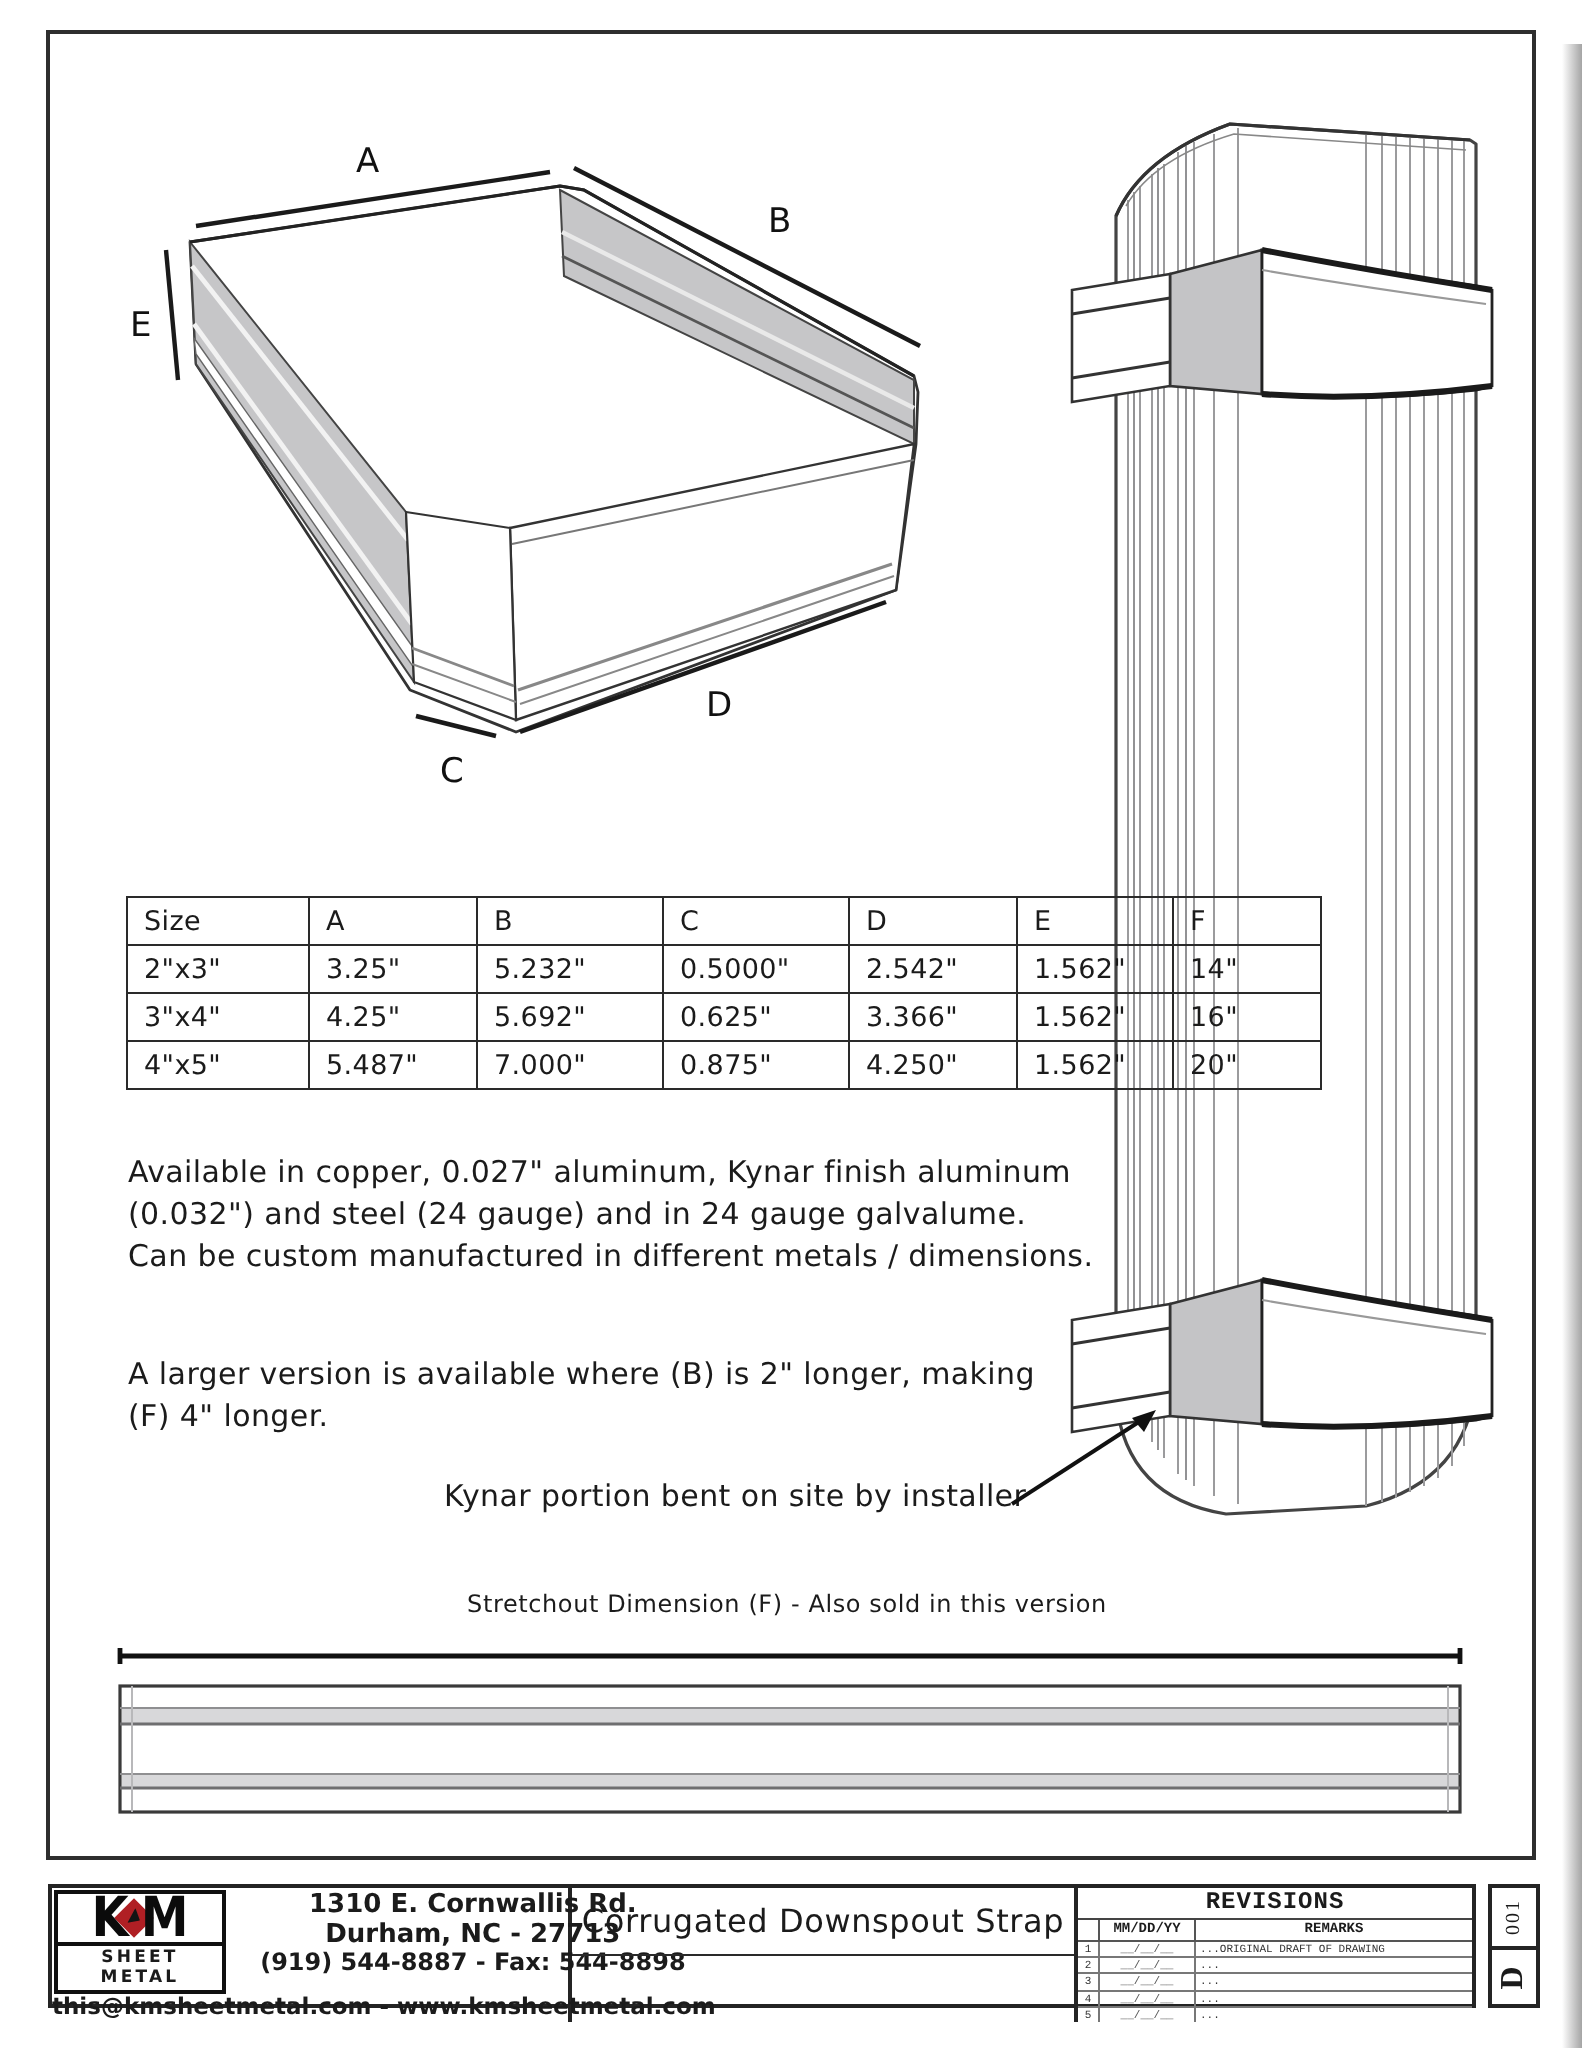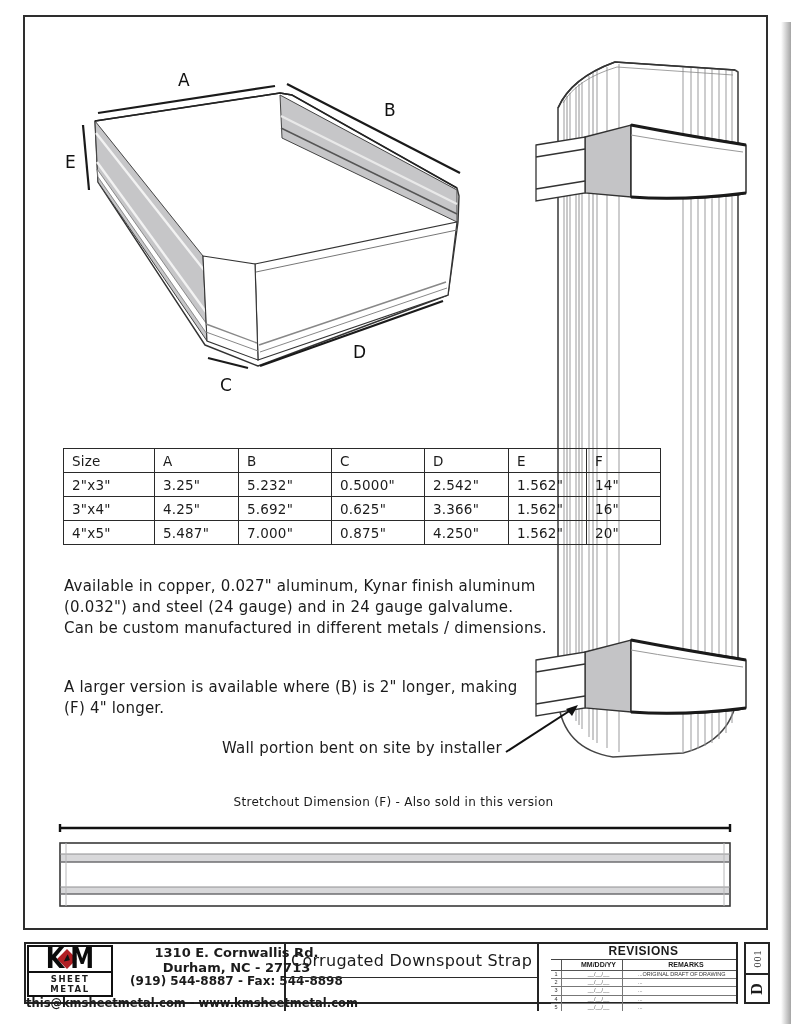--- a/index.html
+++ b/index.html
@@ -45,24 +45,24 @@
     letter-spacing:1.6px;text-align:center;padding:1px 10px;}
   .addr{flex:1;text-align:center;padding-top:1px;white-space:nowrap;}
   .addr .a1,.addr .a2{font-weight:bold;font-size:13px;line-height:15px;}
   .addr .a3{font-weight:bold;font-size:12px;line-height:13px;}
   .company-web{font-weight:bold;font-size:11.5px;text-align:center;line-height:13px;
     white-space:nowrap;}
   .titlecell{display:grid;grid-template-rows:34px 1fr;}
   .dtitle{border-bottom:1.6px solid #2a2a2a;display:flex;align-items:center;
     justify-content:center;font-size:16px;letter-spacing:.3px;white-space:nowrap;}
   
-  .rev{display:flex;flex-direction:column;font-family:Liberation Sans, sans-serif;margin-left:12px;}
+  .rev{display:flex;flex-direction:column;font-family:Liberation Mono, monospace;}
   .rev-title{height:15px;text-align:center;font-size:12px;font-weight:bold;
     border-bottom:1px solid #444;letter-spacing:.5px;}
-  .rev-head,.rev-row{display:grid;grid-template-columns:11px 48px 1fr;gap:13px;}
+  .rev-head,.rev-row{display:grid;grid-template-columns:11px 48px 1fr;}
   .rev-head{height:10px;border-bottom:1px solid #555;font-weight:bold;font-size:7px;}
   .rev-head div{text-align:center;border-right:1px solid #555;line-height:10px;}
   .rev-head div:last-child{border-right:none;}
   .rev-row{flex:1;border-bottom:1px solid #777;font-size:5.5px;color:#333;}
   .rev-row:last-child{border-bottom:none;}
   .rev-row div{border-right:1px solid #777;line-height:7px;overflow:hidden;white-space:nowrap;}
   .rev-row div:last-child{border-right:none;padding-left:2px;}
   .rev-num{text-align:center;} .rev-date{text-align:center;color:#555;}
   
   .dbox{left:744px;top:942px;width:26px;height:62px;border:2px solid #242424;
@@ -224,21 +224,21 @@
 <div class="abs note note1">
   <div>Available in copper, 0.027" aluminum, Kynar finish aluminum</div>
   <div>(0.032") and steel (24 gauge) and in 24 gauge galvalume.</div>
   <div>Can be custom manufactured in different metals / dimensions.</div>
 </div>
 <div class="abs note note2">
   <div>A larger version is available where (B) is 2" longer, making</div>
   <div>(F) 4" longer.</div>
 </div>
 
-<div class="abs callout">Wall portion bent on site by installer</div>
+<div class="abs callout">Kynar portion bent on site by installer</div>
 <svg class="abs" style="left:498px;top:696px;" width="85" height="60" viewBox="0 0 85 60">
   <line x1="8" y1="56" x2="76" y2="12" stroke="#111" stroke-width="2"></line>
   <polygon points="80,9 68,13 74,20" fill="#111"></polygon>
 </svg>
 
 <div class="abs stretch-head">Stretchout Dimension (F) - Also sold in this version</div>
 <svg class="abs" style="left:50px;top:818px;" width="692" height="95" viewBox="0 0 692 95">
   <g stroke="#111" stroke-width="2.4">
     <line x1="10" y1="10" x2="680" y2="10"></line>
     <line x1="10" y1="6" x2="10" y2="14"></line>

